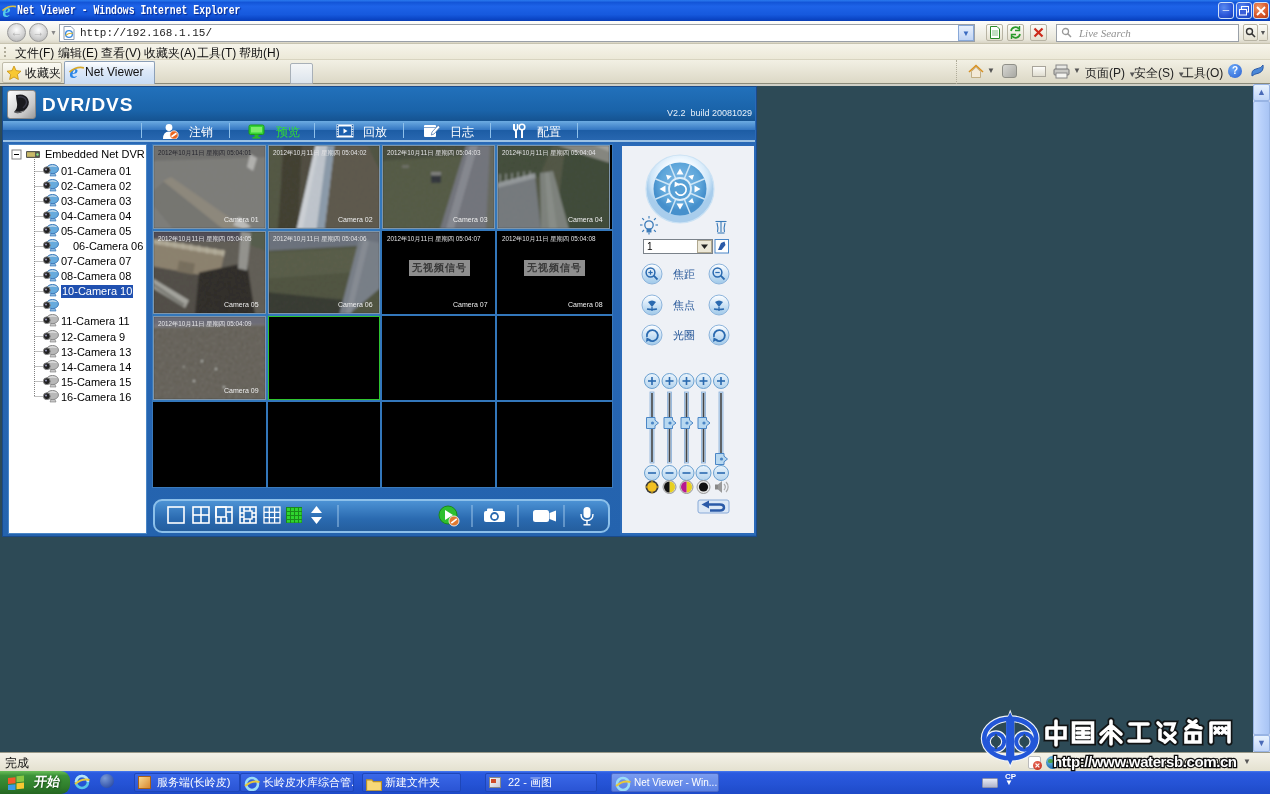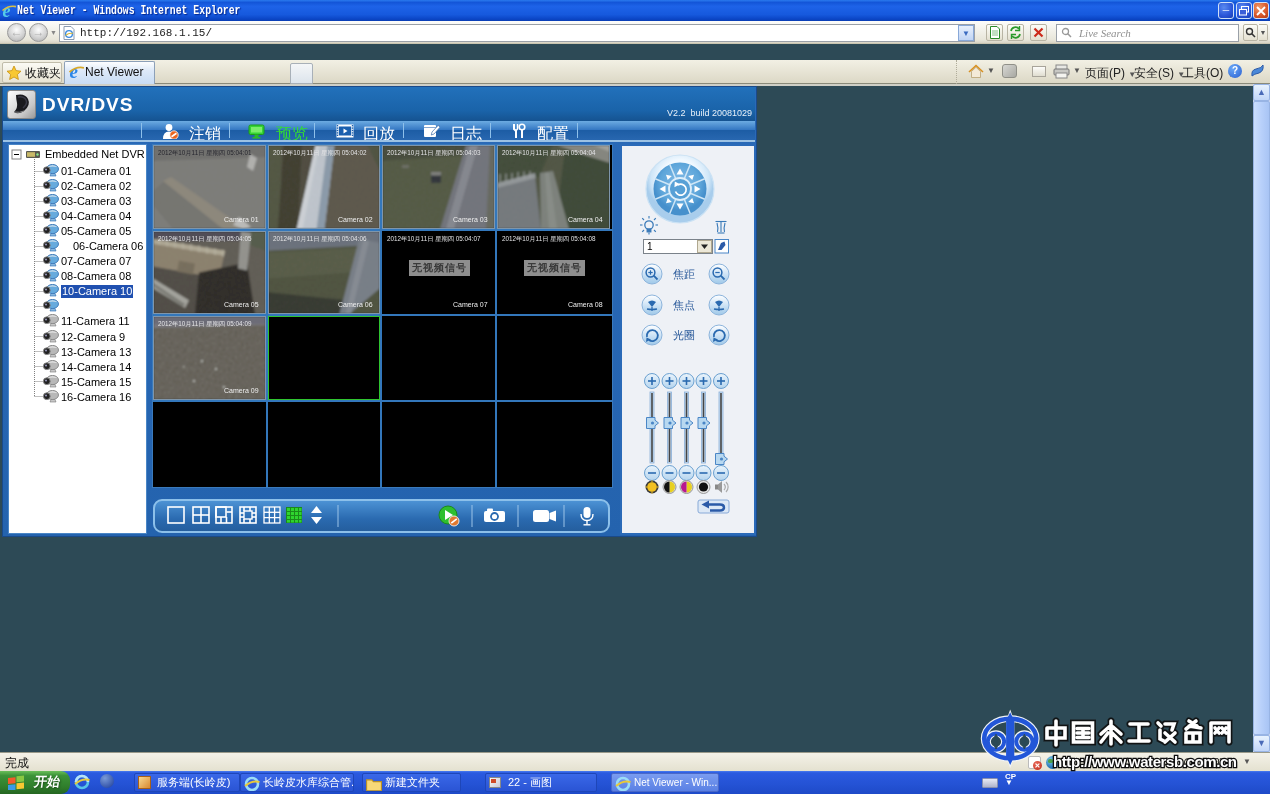--- a/index.html
+++ b/index.html
@@ -39,21 +39,21 @@
 #appver{left:664px;top:21px;color:#e8f0f8;font:9px "Liberation Sans";white-space:nowrap}
 .winbtn{position:absolute;top:2px;width:16px;height:17px;border-radius:3px;border:1px solid #cfe0f8;color:#fff;text-align:center;font:bold 9px "Liberation Sans";line-height:15px}
 .winbtn.b{background:radial-gradient(circle at 35% 30%,#5a8af0,#2a55d8 60%,#1a3fb0)}
 .winbtn.r{background:radial-gradient(circle at 35% 30%,#f09a6a,#d6562a 60%,#b03a10)}
 .qlicon{position:absolute;top:3px;width:16px;height:16px}
 .trayico{position:absolute;top:5px;width:13px;height:13px;border-radius:2px}
 .sbico{position:absolute;top:3px;width:13px;height:13px;border-radius:2px}
 #appnav{left:0px;top:34px;width:752px;height:19px;background:linear-gradient(180deg,#6cabe2 0%,#3679c4 45%,#1d5da5 50%,#2867b0 100%)}
 #navline{left:0px;top:53px;width:752px;height:2px;background:#9cc2e4}
 .nsep{position:absolute;top:2px;width:1px;height:15px;background:#8ec0ea}
-.nbtn{position:absolute;top:3px;color:#fff;font-size:16px}
+.nbtn{position:absolute;top:3px;color:#fff;font-size:12px}
 .nbtn.green{color:#33dd33}
 
 #tree{left:5px;top:57px;width:139px;height:390px;background:#fff;border:1px solid #4a86c6;font-size:11px;color:#000}
 .titem{position:absolute;left:57px;height:13px;line-height:13px;white-space:nowrap}
 .titem.sel{background:#2050b0;color:#fff;padding:0 1px}
 
 #vgrid{left:149px;top:57px;width:461px;height:344px;background:#000;border:1px solid #3a7abc}
 .vline{position:absolute;background:#3377bb}
 .cell-label{position:absolute;color:#eee;font-size:7px}
 
@@ -113,20 +113,29 @@
 <div class="abs" id="searchbox">Live Search</div>
 <div class="abs tbtn" style="left:1243px;width:15px"><svg width="11" height="11" viewBox="0 0 11 11" style="margin-top:2px">
         <circle cx="4.5" cy="4.5" r="3" fill="none" stroke="#333" stroke-width="1.4"></circle>
         <line x1="6.8" y1="6.8" x2="10" y2="10" stroke="#333" stroke-width="1.6"></line>
       </svg></div>
 <div class="abs" style="left:1259px;top:24px;width:9px;height:17px;border:1px solid #b8b4a4;border-left:none;border-radius:0 2px 2px 0;background:linear-gradient(180deg,#fdfdf8,#e4e0d0);font-size:7px;color:#555;text-align:center;line-height:16px">▼</div>
 <svg class="abs" style="left:1061px;top:27px" width="11" height="11" viewBox="0 0 11 11">
       <circle cx="4.5" cy="4.5" r="3" fill="none" stroke="#999" stroke-width="1.3"></circle>
       <line x1="6.8" y1="6.8" x2="10" y2="10" stroke="#999" stroke-width="1.5"></line>
     </svg>
+<div class="abs" id="menurow">
+<span class="mitem" style="left:4px;top:3px;width:2px;height:10px;border-left:2px dotted #b0ac9a"></span>
+<span class="mitem" style="left:15px">文件(F)</span>
+<span class="mitem" style="left:58px">编辑(E)</span>
+<span class="mitem" style="left:101px">查看(V)</span>
+<span class="mitem" style="left:144px">收藏夹(A)</span>
+<span class="mitem" style="left:197px">工具(T)</span>
+<span class="mitem" style="left:239px">帮助(H)</span>
+</div>
 <div class="abs" id="tabrow"></div>
 <svg class="abs" style="left:7px;top:66px;z-index:3" width="14" height="14" viewBox="0 0 14 14">
       <path d="M7 0 L9.1 4.6 L14 5.2 L10.4 8.6 L11.4 13.5 L7 11 L2.6 13.5 L3.6 8.6 L0 5.2 L4.9 4.6 Z" fill="#f8c832" stroke="#c89010" stroke-width="0.8"></path>
     </svg>
 <div class="abs" id="favbtn">收藏夹</div>
 <div class="abs" id="tab1">Net Viewer</div>
 <svg class="abs" style="left:69px;top:63px" width="15" height="18" viewBox="0 0 15 18">
       <text x="0.5" y="15" font-family="Liberation Serif" font-style="italic" font-weight="bold" font-size="19" fill="#2a85e8">e</text>
       <path d="M0.5 9 Q7.5 3 15 4.8" fill="none" stroke="#d8a828" stroke-width="1.7"></path>
     </svg>

